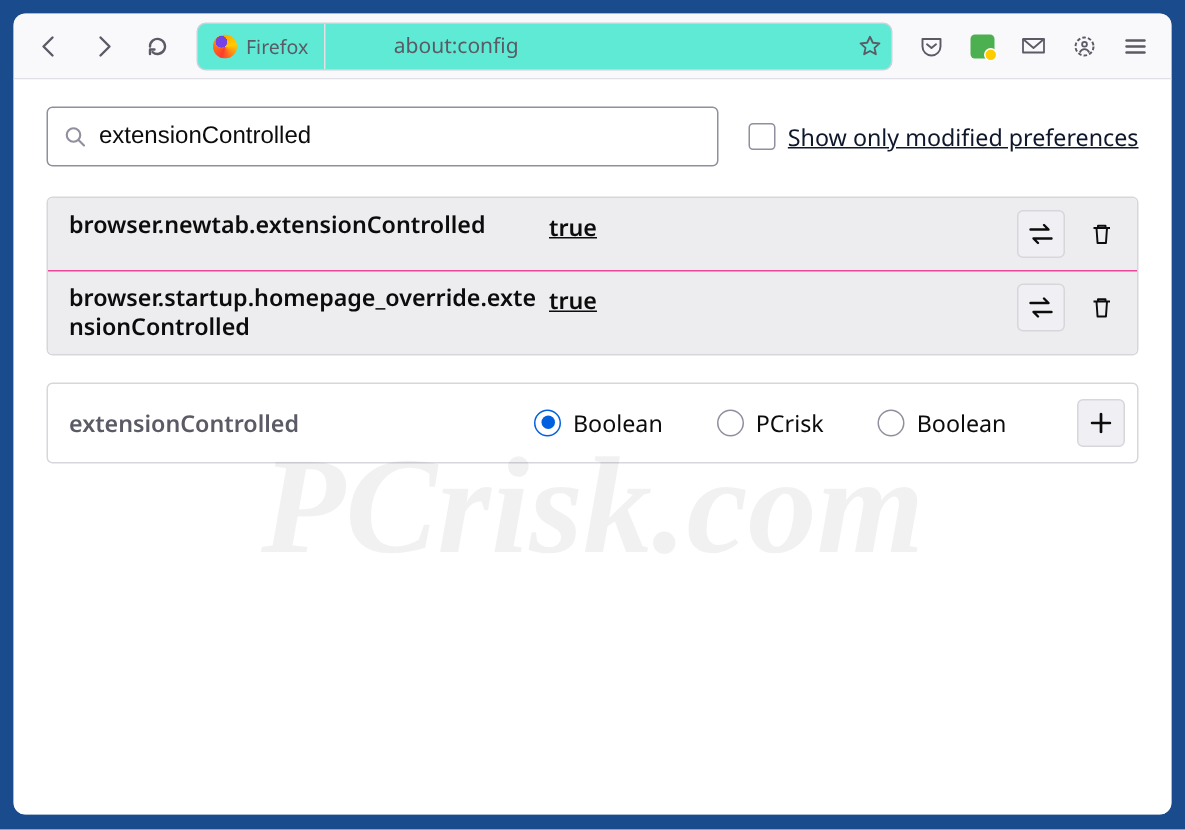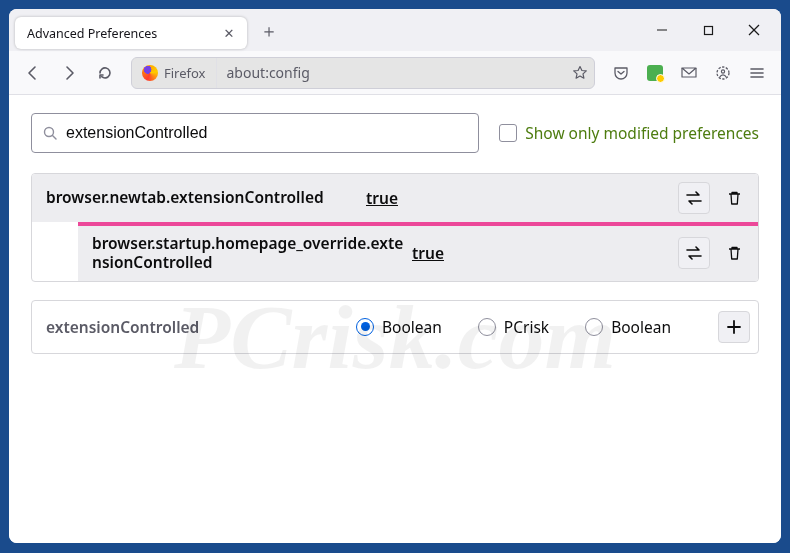--- a/index.html
+++ b/index.html
@@ -58,42 +58,42 @@
     padding: 0 8px;
     gap: 4px;
   }
   .nav-btn {
     width:32px; height:32px; display:flex; align-items:center; justify-content:center;
     border-radius:4px; cursor:pointer; color:#5b5b66;
   }
   .urlbar {
     flex:1;
     height:32px;
-    background:#e5e5e5;
+    background:#5eead4;
     border:1px solid #cfcfd8;
     border-radius:6px;
     display:flex;
     align-items:center;
     margin: 0 6px;
     overflow:hidden;
   }
   .identity {
     display:flex; align-items:center; gap:6px;
     padding: 0 10px;
     height:100%;
     border-right:1px solid #e0e0e6;
     color:#5b5b66;
     font-size:13px;
   }
   .ff-icon {
     width:16px;height:16px;border-radius:50%;
     background: radial-gradient(circle at 35% 30%, #7542e5 0 25%, transparent 26%),
                 conic-gradient(from 200deg, #ff3b30, #ff9500, #ffcc00, #ff3b30);
   }
-  .url-text { padding-left:10px; font-size:14px; color:#5b5b66; flex:1; }
+  .url-text { padding-left:10px; font-size:14px; color:#5b5b66; flex:1;margin-left:36px; }
   .url-star { width:28px; display:flex;align-items:center;justify-content:center; color:#5b5b66; cursor:pointer;}
   .toolbar-icons { display:flex; gap:2px; }
   .ext-green { width:16px;height:16px;background:#4caf50;border-radius:3px; position:relative;}
   .ext-green::after { content:""; position:absolute; right:-2px; bottom:-2px; width:7px;height:7px;background:#ffcc00;border-radius:50%; border:1px solid #fff;}
   
   .content {
     flex:1;
     background:#fff;
     padding: 18px 22px;
     overflow:auto;
@@ -114,32 +114,32 @@
     padding: 0 10px;
     max-width: 480px;
   }
   .searchbox input {
     border:none; outline:none;
     font-size:16px;
     flex:1;
     background:transparent;
     color:#0c0c0d;
   }
-  .check-wrap { display:flex; align-items:center; gap:8px; font-size:15.5px; color:#4d7c0f; cursor:pointer;}
+  .check-wrap { display:flex; align-items:center; gap:8px; font-size:15.5px; color:#0f172a; cursor:pointer;text-decoration:underline;}
   .checkbox { width:18px;height:18px;border:1.5px solid #8f8f9d;border-radius:3px;background:#fff;}
   .prefs-table { border:1px solid #d7d7db; border-radius:4px; overflow:hidden; }
   .pref-row {
     display:flex;
-    align-items:center;
+    align-items:flex-start;
     min-height:48px;
     padding: 8px 8px 8px 14px;
     font-size:15.5px;
   }
   .pref-row.modified { background:#ededf0; font-weight:600; }
-  .pref-row + .pref-row.modified { border-top:4px solid #ec4899;margin-left:46px; }
+  .pref-row + .pref-row.modified { border-top:1px solid #ec4899; }
   .pref-name { flex: 0 0 320px; word-break:break-all; line-height:1.25; padding-right:8px;}
   .pref-value { flex:1;text-decoration:underline; }
   .pref-actions { display:flex; gap:8px; }
   .icon-btn {
     width:32px;height:32px;
     background:#f0f0f4;
     border:1px solid #d7d7db;
     border-radius:4px;
     display:flex;align-items:center;justify-content:center;
     cursor:pointer;
@@ -177,45 +177,20 @@
     transform: translateY(60px);
     white-space:nowrap;
     font-family: Georgia, serif;
   }
 </style>
 </head>
 <body>
 
 <div class="window">
 
-  <div class="tabbar">
-    <div class="tab">
-      <span class="tab-title">Advanced Preferences</span>
-      <span class="tab-close">✕</span>
-    </div>
-    <div class="newtab">＋</div>
-    <div class="winctrls">
-      <div class="winbtn">
-          <svg width="12" height="12">
-            <line x1="1" y1="6" x2="11" y2="6" stroke="#1b1b1b" stroke-width="1.2"></line>
-          </svg>
-        </div>
-      <div class="winbtn">
-          <svg width="11" height="11">
-            <rect x="1.5" y="1.5" width="8" height="8" stroke="#1b1b1b" stroke-width="1.2" fill="none"></rect>
-          </svg>
-        </div>
-      <div class="winbtn">
-          <svg width="12" height="12">
-            <line x1="1" y1="1" x2="11" y2="11" stroke="#1b1b1b" stroke-width="1.2"></line>
-            <line x1="11" y1="1" x2="1" y2="11" stroke="#1b1b1b" stroke-width="1.2"></line>
-          </svg>
-        </div>
-    </div>
-  </div>
 
   <div class="navbar">
     <div class="nav-btn">
         <svg width="16" height="16" viewBox="0 0 16 16">
           <path d="M10 2 L4 8 L10 14" stroke="#5b5b66" stroke-width="1.6" fill="none" stroke-linecap="round" stroke-linejoin="round"></path>
         </svg>
       </div>
     <div class="nav-btn">
         <svg width="16" height="16" viewBox="0 0 16 16">
           <path d="M6 2 L12 8 L6 14" stroke="#5b5b66" stroke-width="1.6" fill="none" stroke-linecap="round" stroke-linejoin="round"></path>

